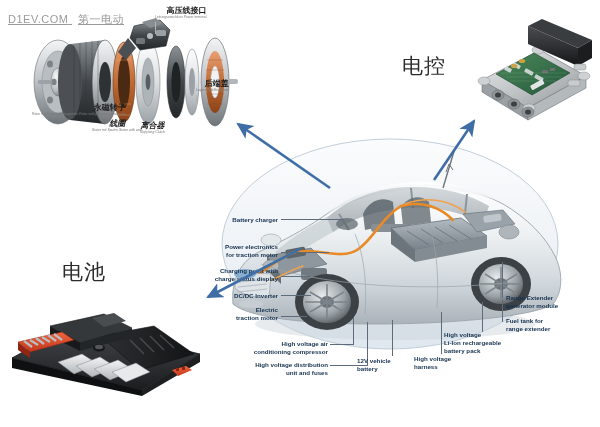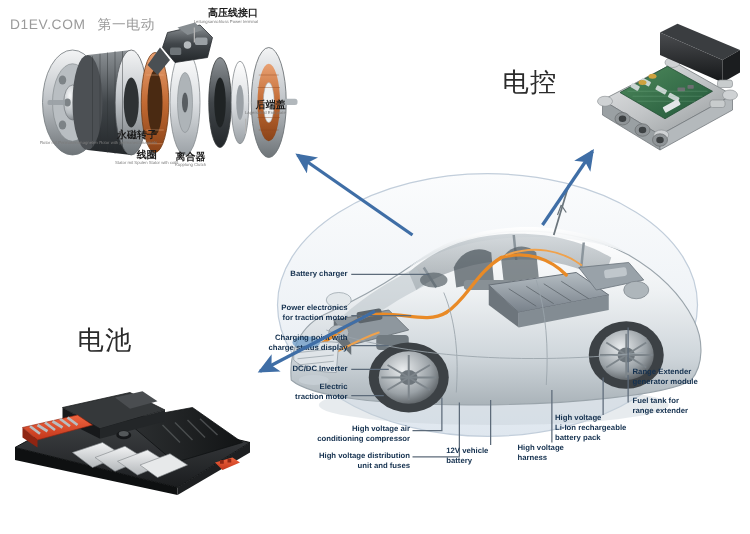--- a/index.html
+++ b/index.html
@@ -22,20 +22,21 @@
   .watermark {
     position: absolute;
     left: 8px;
     top: 12px;
     font-size: 11px;
     letter-spacing: 0.5px;
     color: #9a9a9a;
     white-space: nowrap;
     z-index: 40;
     font-family: "Liberation Sans", "DejaVu Sans", sans-serif;
+    text-decoration: underline;
   }
   .watermark .wm-cn { margin-left: 6px; }
 
   
   .cat-label {
     position: absolute;
     font-size: 21px;
     color: #2b2b2b;
     letter-spacing: 1px;
     z-index: 35;
@@ -110,21 +111,21 @@
     font-family: "DejaVu Sans", "Liberation Sans", sans-serif;
   }
   .sub-label .de {
     display: block;
     font-size: 3.4px;
     color: #7b7b7b;
     white-space: nowrap;
     margin-top: 1px;
     font-family: "Liberation Sans", sans-serif;
   }
-  .sub-label.center { text-align: center; }
+  .sub-label.center { text-align: center; font-style: italic; }
   .sub-label .tick {
     display: block;
     width: 1px;
     height: 12px;
     background: #b4b4b4;
     margin-top: 2px;
   }
 
   
   .callout {

